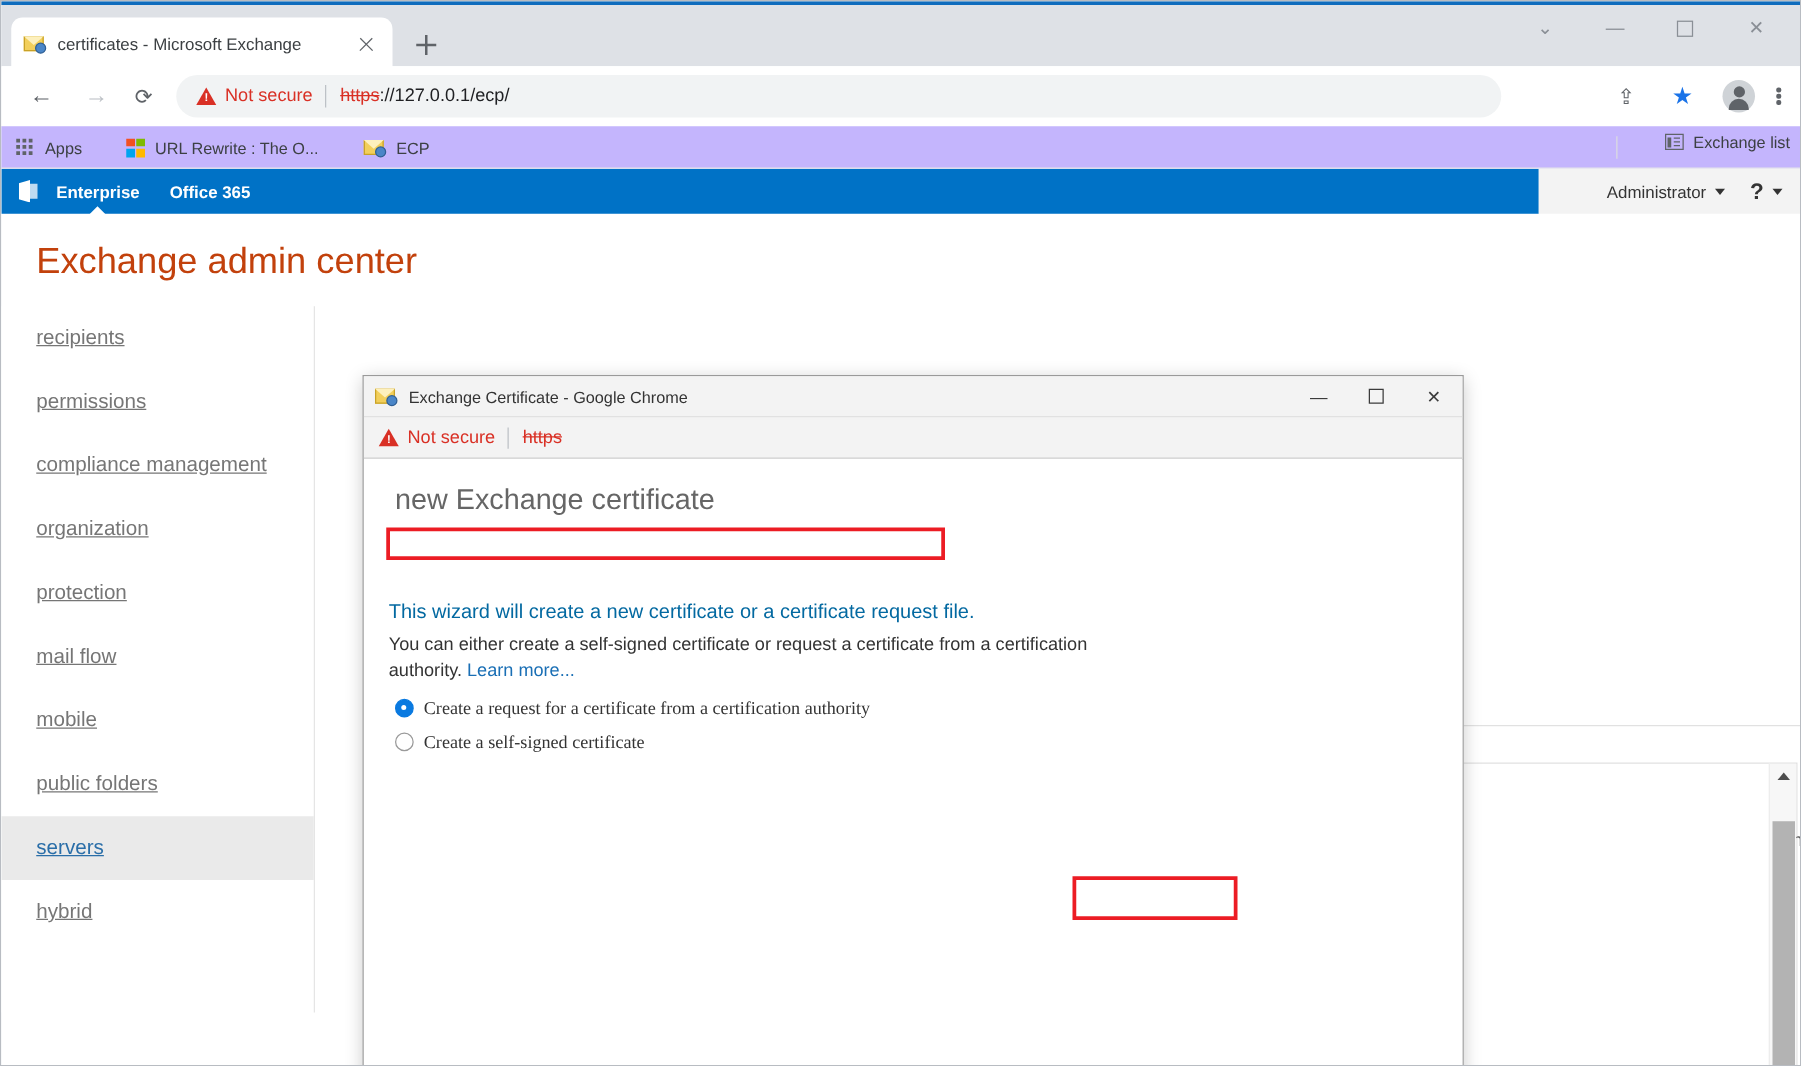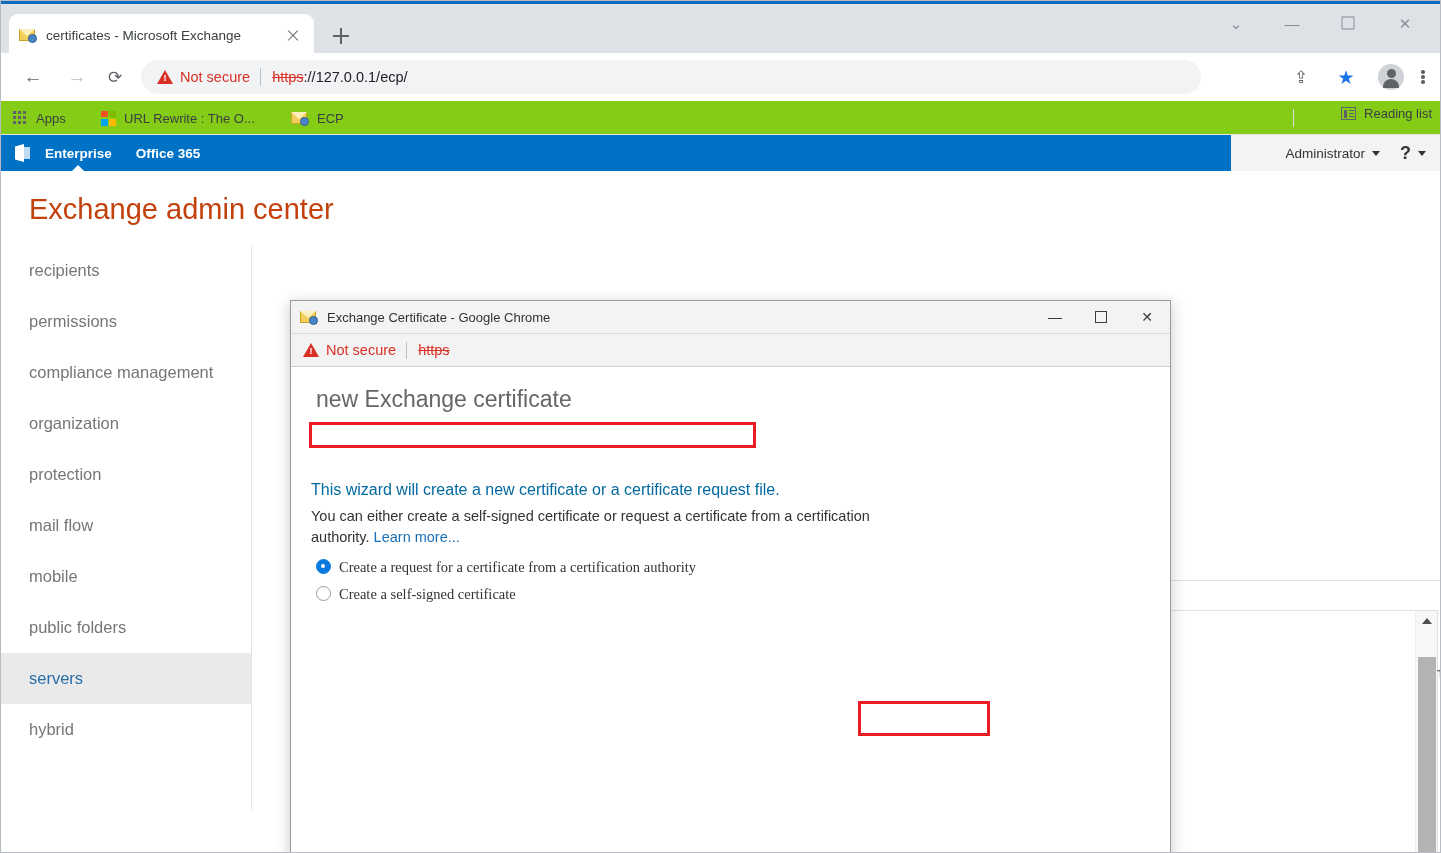--- a/index.html
+++ b/index.html
@@ -172,21 +172,21 @@
     content: ""; position: absolute; left: 5px; top: 15px;
     width: 16px; height: 9px; border-radius: 8px 8px 0 0; background: #5f6368;
   }
   #tb-menu { left: 1406px; }
   .dot3 { width: 3.4px; height: 3.4px; border-radius: 50%; background: #5f6368; margin: 1.6px 0; }
 
   
   #bookmarks {
     position: absolute; left: 0; top: 100px;
     width: 1441px; height: 34px;
-    background: #84cc16;
+    background: #c4b5fd;
     border-bottom: 1px solid #e3e5e8;
   }
   .bm {
     position: absolute; top: 5px; height: 24px;
     display: flex; align-items: center; cursor: pointer;
     font-size: 13px; color: #3c4043;
   }
   #bm-apps { left: 12px; }
   #apps-grid {
     width: 16px; height: 14px; margin-right: 7px;
@@ -295,21 +295,21 @@
   
   #left-nav {
     position: absolute; left: 0; top: 110px;
     width: 251px; height: 565px;
     border-right: 1px solid #e5e5e5;
     background: #ffffff;
   }
   .nav-item {
     height: 51px; display: flex; align-items: center;
     padding-left: 28px; font-size: 16.5px; color: #767676;
-    cursor: pointer; white-space: nowrap;
+    cursor: pointer; white-space: nowrap; text-decoration: underline;
   }
   .nav-item.active { background: #eaeaea; color: #2a6ea8; }
 
   
   #content-panel {
     position: absolute; left: 252px; top: 110px;
     width: 1187px; height: 565px;
   }
   #cp-divider1 {
     position: absolute; left: 60px; top: 335px;
@@ -545,21 +545,21 @@
       <span id="bm-ecp-fav">
         <span class="env-shape"></span>
         <span class="env-flap"></span>
         <span class="env-gear"></span>
       </span>
       <span>ECP</span>
     </div>
     <div id="rl-sep"></div>
     <div id="reading-list">
       <span id="rl-icon"></span>
-      <span>Reading list</span>
+      <span>Exchange list</span>
     </div>
   </div>
 
   <div id="page-content">
 
     <div id="suite-bar">
       <span id="waffle">
         <span class="wshape"></span>
           <span class="wshape2"></span>
       </span>

